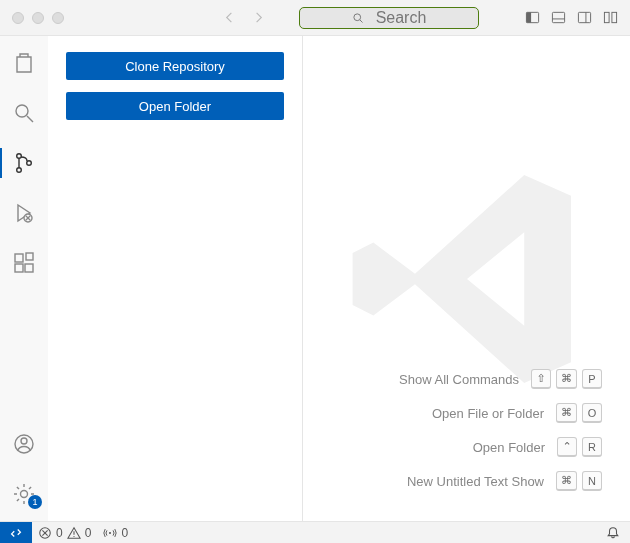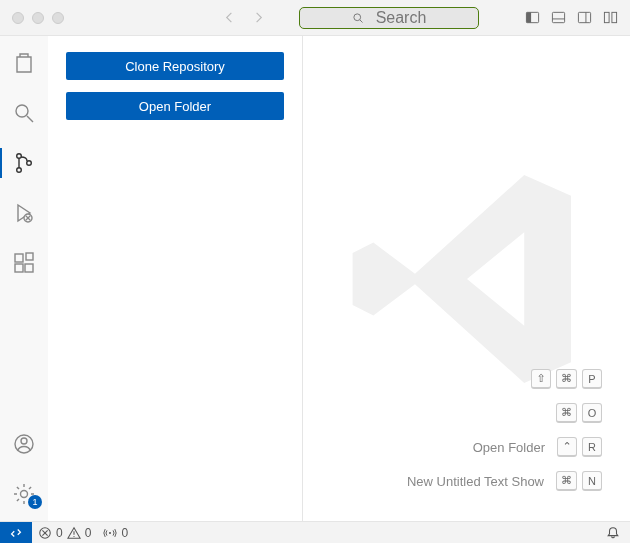--- a/index.html
+++ b/index.html
@@ -217,27 +217,29 @@
   </div>
 
   <div class="editor">
     <div class="watermark">
       <svg width="260" height="260" viewBox="0 0 100 100">
         <path fill="#f0f0f0" d="M72 10 L90 18 V82 L72 90 L30 52 L14 64 L6 60 V40 L14 36 L30 48 Z M72 32 L50 50 L72 68 Z"></path>
       </svg>
     </div>
     <div class="shortcuts" id="shortcuts">
         <div class="shortcuts-row">
+          <span class="shortcuts-label">Show All Commands</span>
           <span class="keys">
             <span class="key">⇧</span>
             <span class="key">⌘</span>
             <span class="key">P</span>
           </span>
         </div>
         <div class="shortcuts-row">
+          <span class="shortcuts-label">Open File or Folder</span>
           <span class="keys">
             <span class="key">⌘</span>
             <span class="key">O</span>
           </span>
         </div>
         <div class="shortcuts-row">
           <span class="shortcuts-label">Open Folder</span>
           <span class="keys">
             <span class="key">⌃</span>
             <span class="key">R</span>

